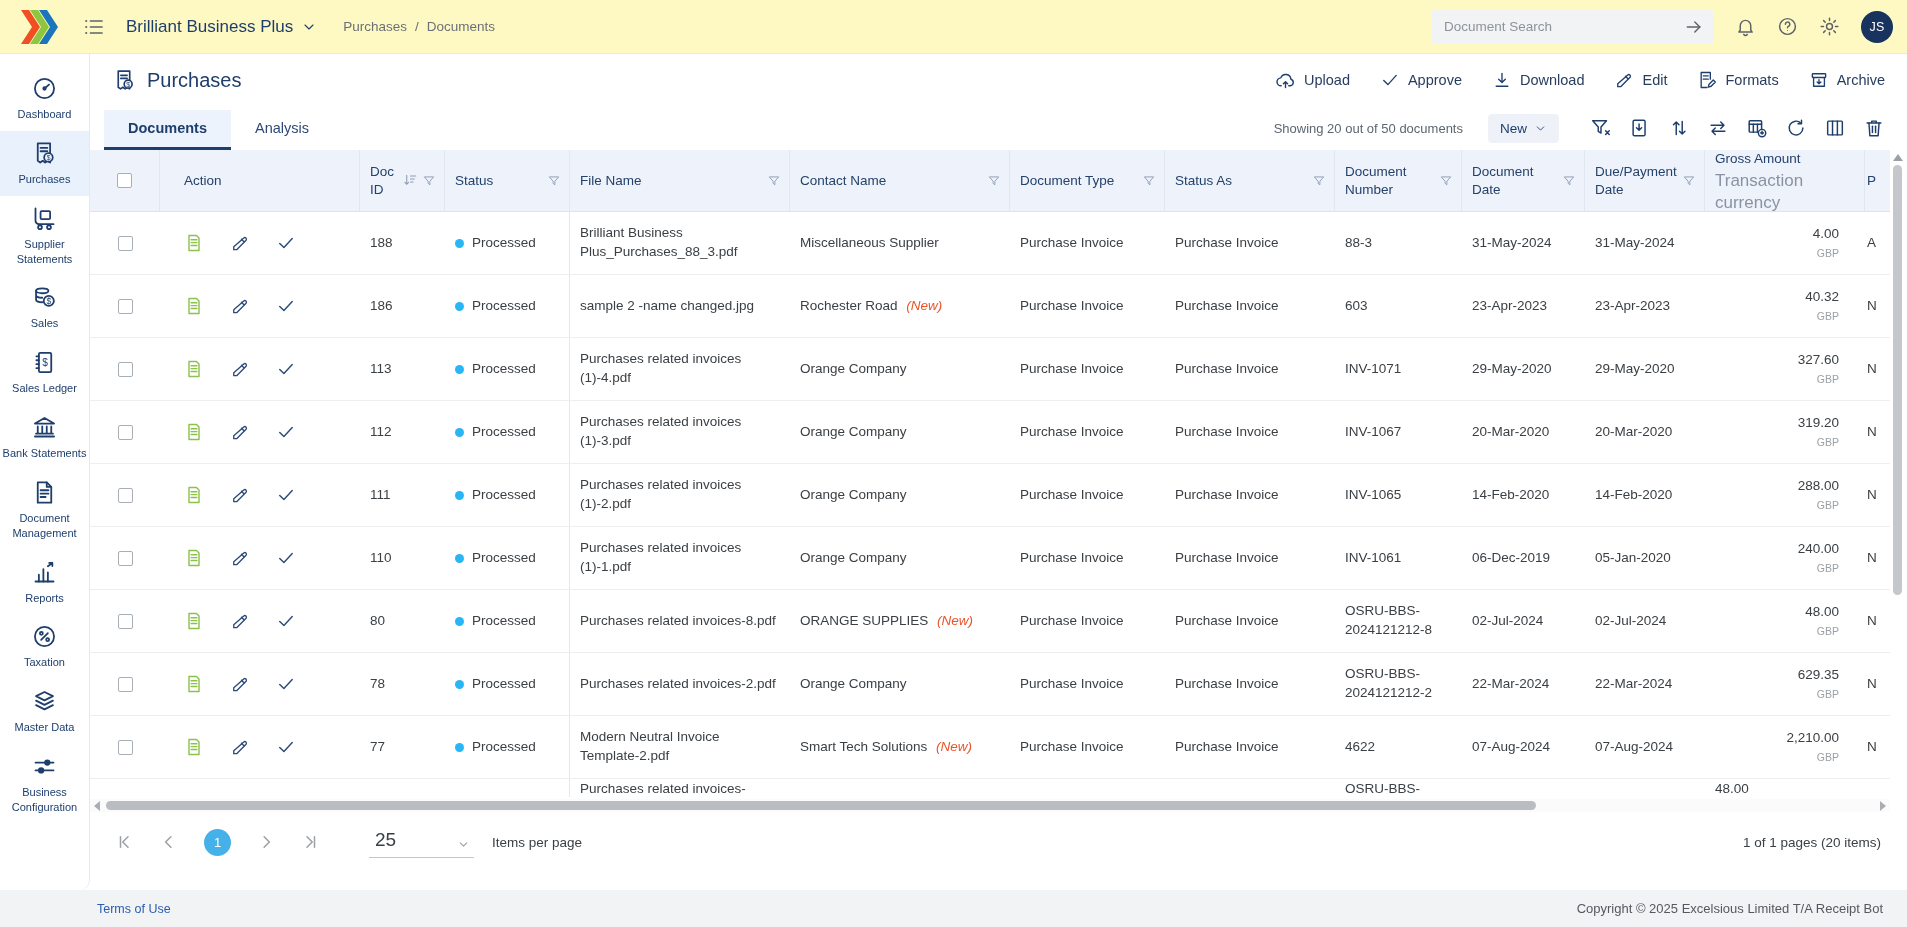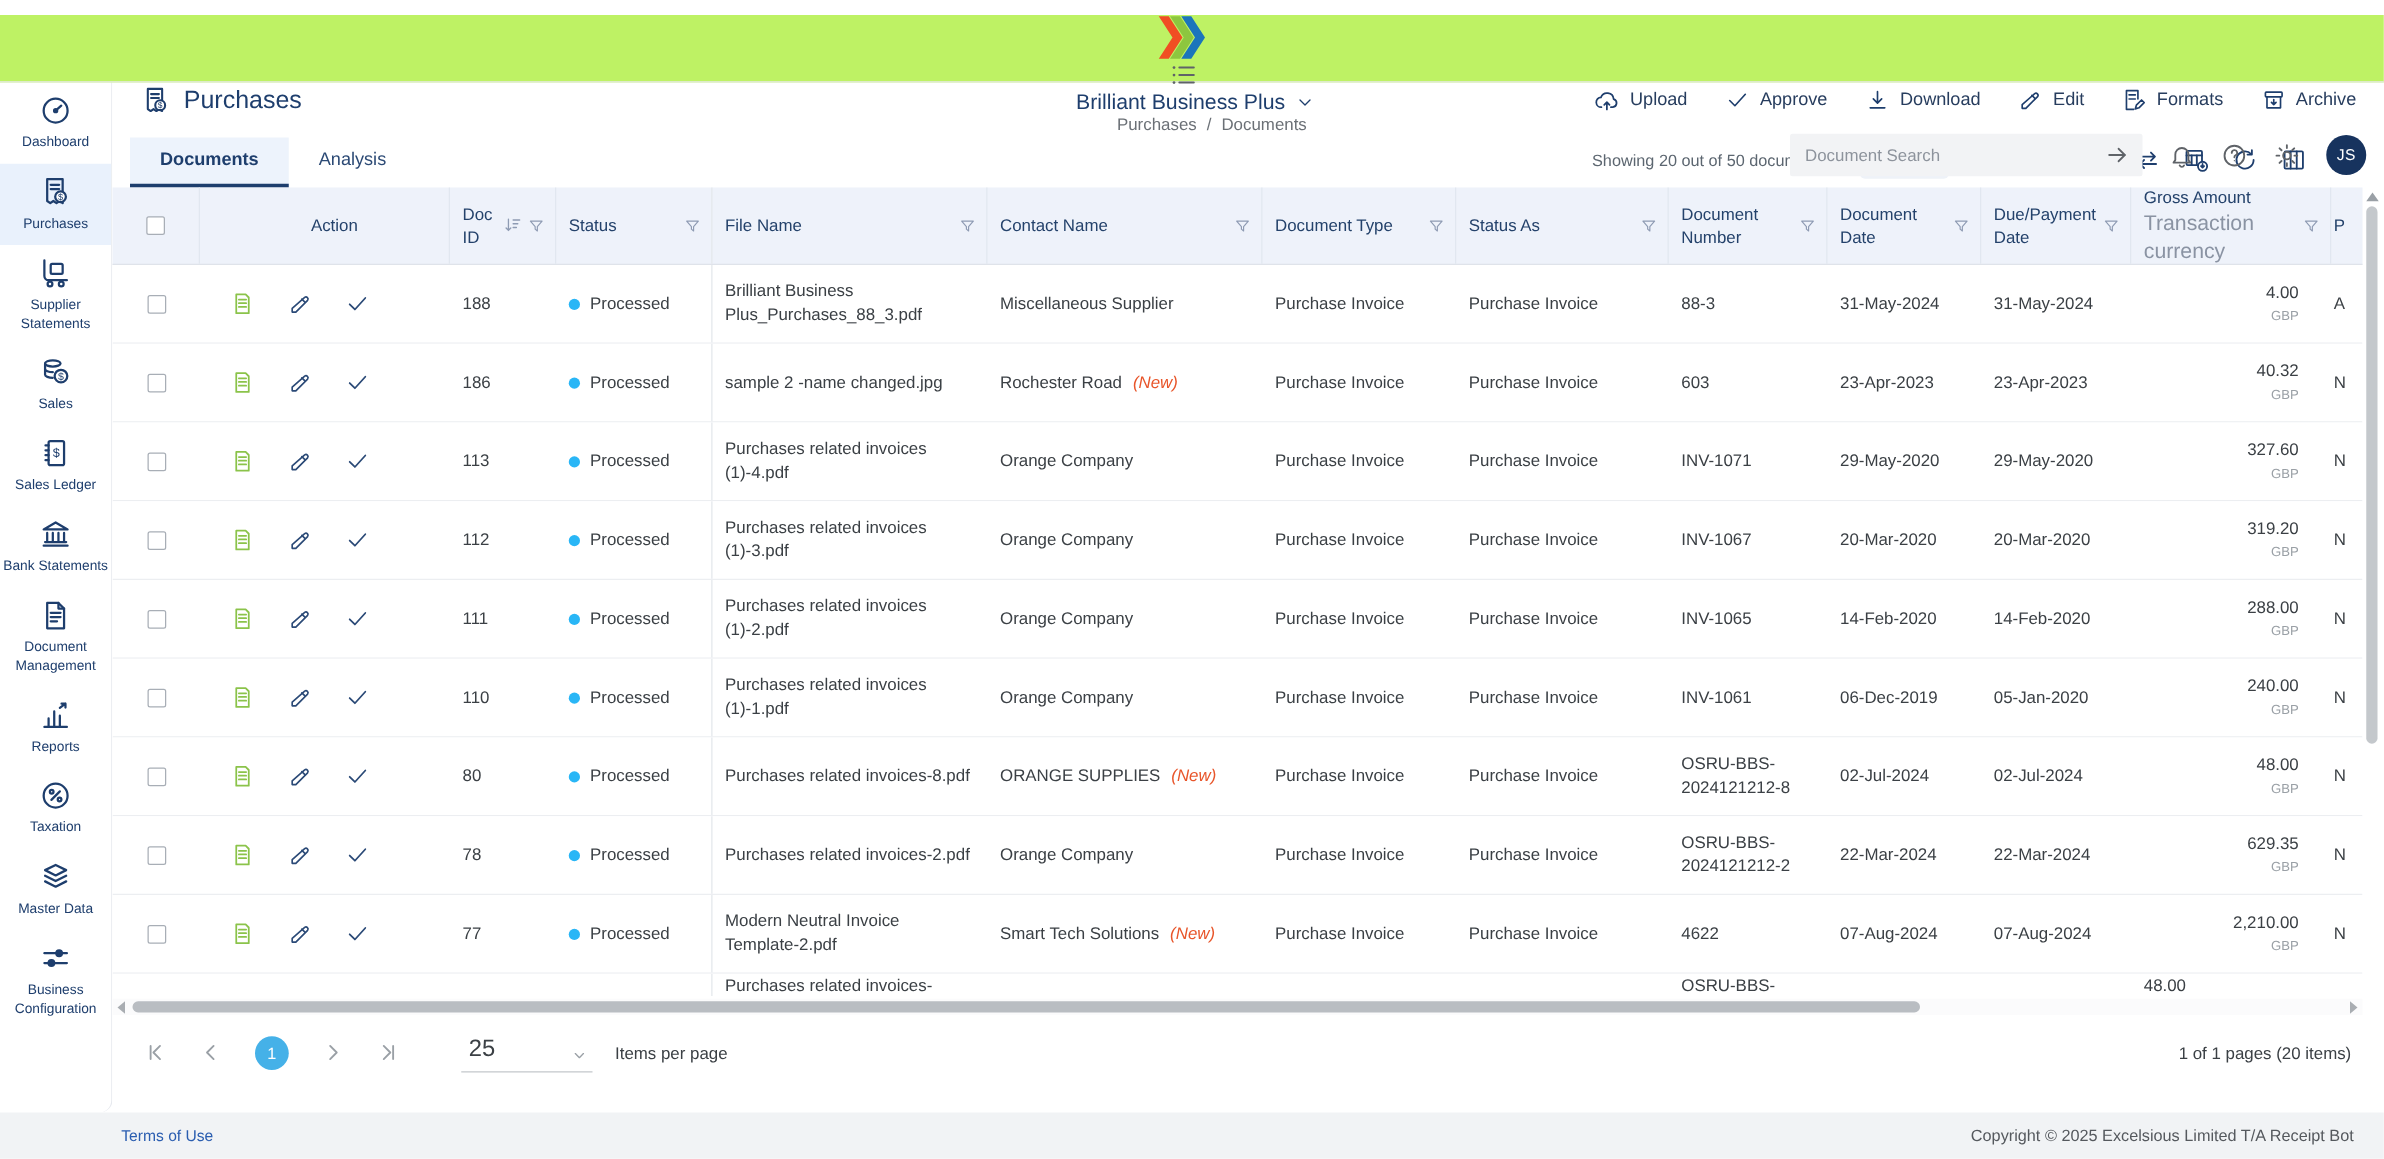--- a/index.html
+++ b/index.html
@@ -3,22 +3,22 @@
 <meta charset="utf-8">
 <style>
   * { margin:0; padding:0; box-sizing:border-box; }
   html,body { width:1907px; height:927px; overflow:hidden; background:#fff;
     font-family:"Liberation Sans", sans-serif; color:#3b4045; }
   svg { display:block; }
   .nv { stroke:#1e3e6d; fill:none; stroke-width:1.6; stroke-linecap:round; stroke-linejoin:round; }
   .gy { stroke:#5f6368; fill:none; stroke-width:1.7; stroke-linecap:round; stroke-linejoin:round; }
 
   
-  .topbar { position:absolute; top:12px; left:0; width:100%; height:54px; background:#bef264;
-    border-bottom:1px solid #e7e9ec; display:flex; align-items:center; padding:0 14px 0 20px; z-index:5;flex-direction:column; }
+  .topbar { position:absolute; top:0; left:0; width:100%; height:54px; background:#fef9c3;
+    border-bottom:1px solid #e7e9ec; display:flex; align-items:center; padding:0 14px 0 20px; z-index:5; }
   .logo { width:40px; height:36px; margin-right:22px; }
   .hamburger { margin-right:20px; cursor:pointer; }
   .brand { font-size:17px; color:#1e3e6d; display:flex; align-items:center; gap:8px; }
   .breadcrumb { margin-left:26px; font-size:13.5px; color:#6b7076; display:flex; gap:8px; align-items:center; }
   .topbar-right { margin-left:auto; display:flex; align-items:center; gap:21px; }
   .searchbox { width:282px; height:34px; background:#f2f3f5; border-radius:2px; display:flex; align-items:center; padding:0 10px 0 12px; }
   .searchbox input { border:none; outline:none; background:transparent; flex:1; font-size:13.5px;
     font-family:"Liberation Sans",sans-serif; color:#3b4045; }
   .searchbox input::placeholder { color:#8d939c; }
   .icon-btn { cursor:pointer; }
@@ -407,21 +407,21 @@
         </svg>
       </div>
     </div>
   </div>
 
   <div class="thead">
     <div class="th c-check">
       <span class="checkbox"></span>
     </div>
     <div class="th c-action">
-      <span class="th-label" style="text-align:center">Action</span>
+      <span class="th-label" style="text-align:left">Action</span>
     </div>
     <div class="th c-docid">
       <span class="th-label">Doc ID</span>
       <svg width="15" height="15" viewBox="0 0 20 20" style="flex:none">
         <g stroke="#8e9bb3" fill="none" stroke-width="1.4" stroke-linecap="round">
           <path d="M5 3v12M2.5 12.5L5 15l2.5-2.5"></path>
             <path d="M10 4h7M10 8h5M10 12h3.5"></path>
         </g>
       </svg>
       <svg width="14" height="14" viewBox="0 0 24 24" style="flex:none">
@@ -469,21 +469,21 @@
       <svg width="14" height="14" viewBox="0 0 24 24" style="flex:none">
           <path d="M4 5h16l-6.5 7.5v6L10.5 16v-3.5z" stroke="#8e9bb3" fill="none" stroke-width="1.6" stroke-linejoin="round"></path>
         </svg>
     </div>
     <div class="th c-due">
       <span class="th-label break-all">Due/Payment Date</span>
       <svg width="14" height="14" viewBox="0 0 24 24" style="flex:none">
           <path d="M4 5h16l-6.5 7.5v6L10.5 16v-3.5z" stroke="#8e9bb3" fill="none" stroke-width="1.6" stroke-linejoin="round"></path>
         </svg>
     </div>
-    <div class="th c-amount" style="flex-direction:row; align-items:center;">
+    <div class="th c-amount" style="flex-direction:column; align-items:center;">
       <span class="th-label">
         <span>Gross Amount</span>
         <span class="th-sub">Transaction currency</span>
       </span>
       <svg width="14" height="14" viewBox="0 0 24 24" style="flex:none">
           <path d="M4 5h16l-6.5 7.5v6L10.5 16v-3.5z" stroke="#8e9bb3" fill="none" stroke-width="1.6" stroke-linejoin="round"></path>
         </svg>
     </div>
     <div class="th c-extra">
       <span class="th-label">P</span>

